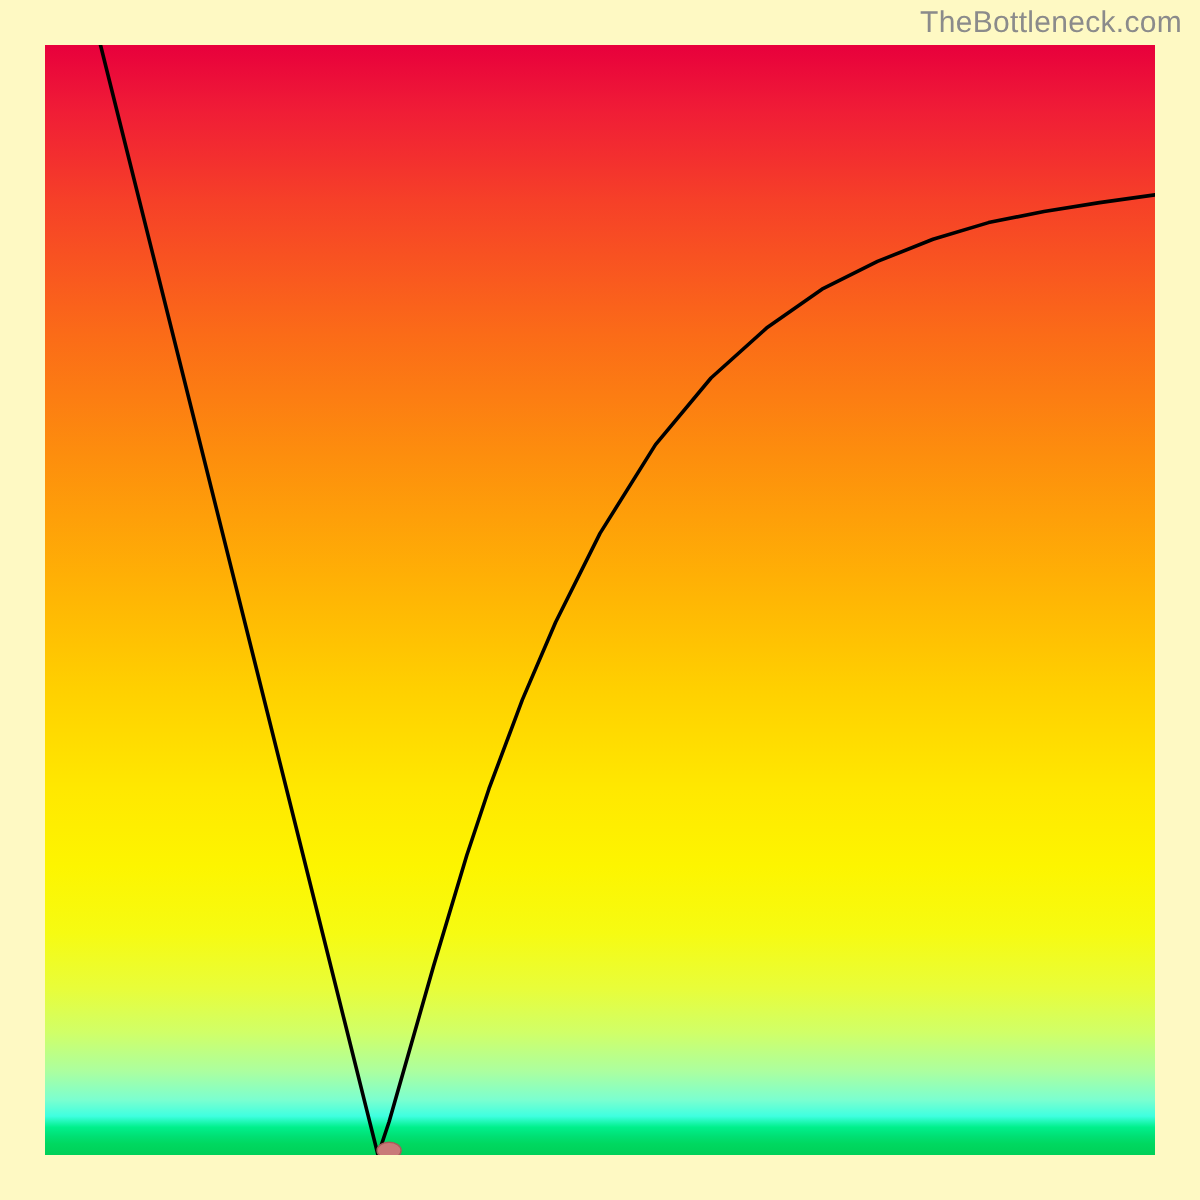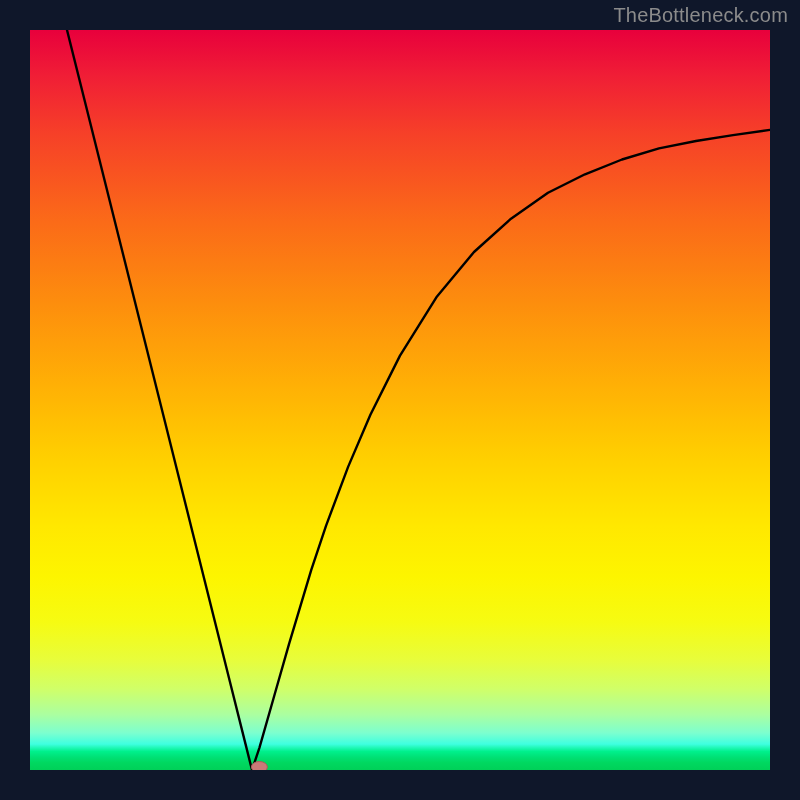--- a/index.html
+++ b/index.html
@@ -9,21 +9,21 @@
     height: 800px;
     overflow: hidden;
     background: #000;
     font-family: Arial, Helvetica, sans-serif;
   }
   .frame {
     position: absolute;
     top: 0; left: 0;
     width: 800px;
     height: 800px;
-    background: #0f172a;
+    background: #fef9c3;
   }
   .plot-area {
     position: absolute;
     top: 30px;
     left: 30px;
     width: 740px;
     height: 740px;
     
     background: linear-gradient(to bottom,
       #e8003c 0%,

